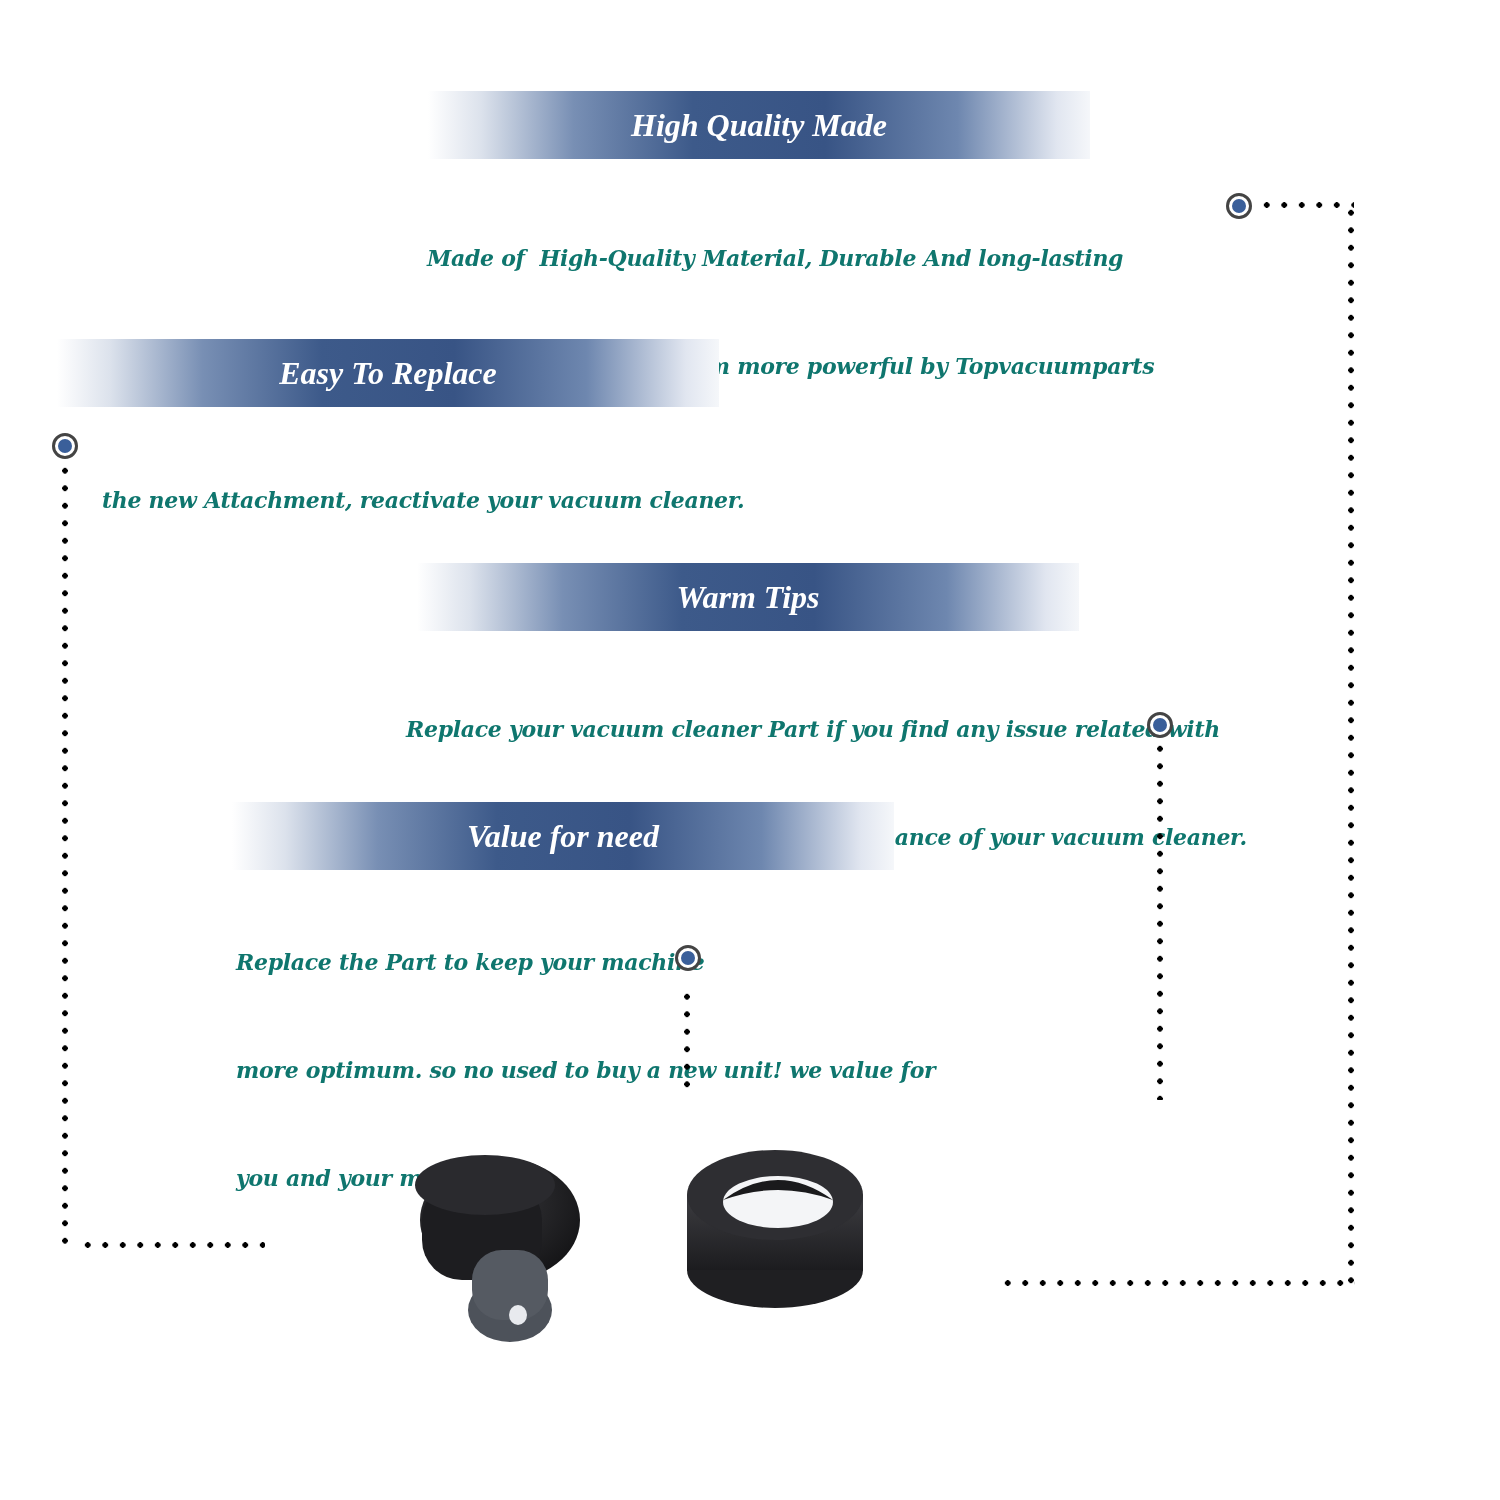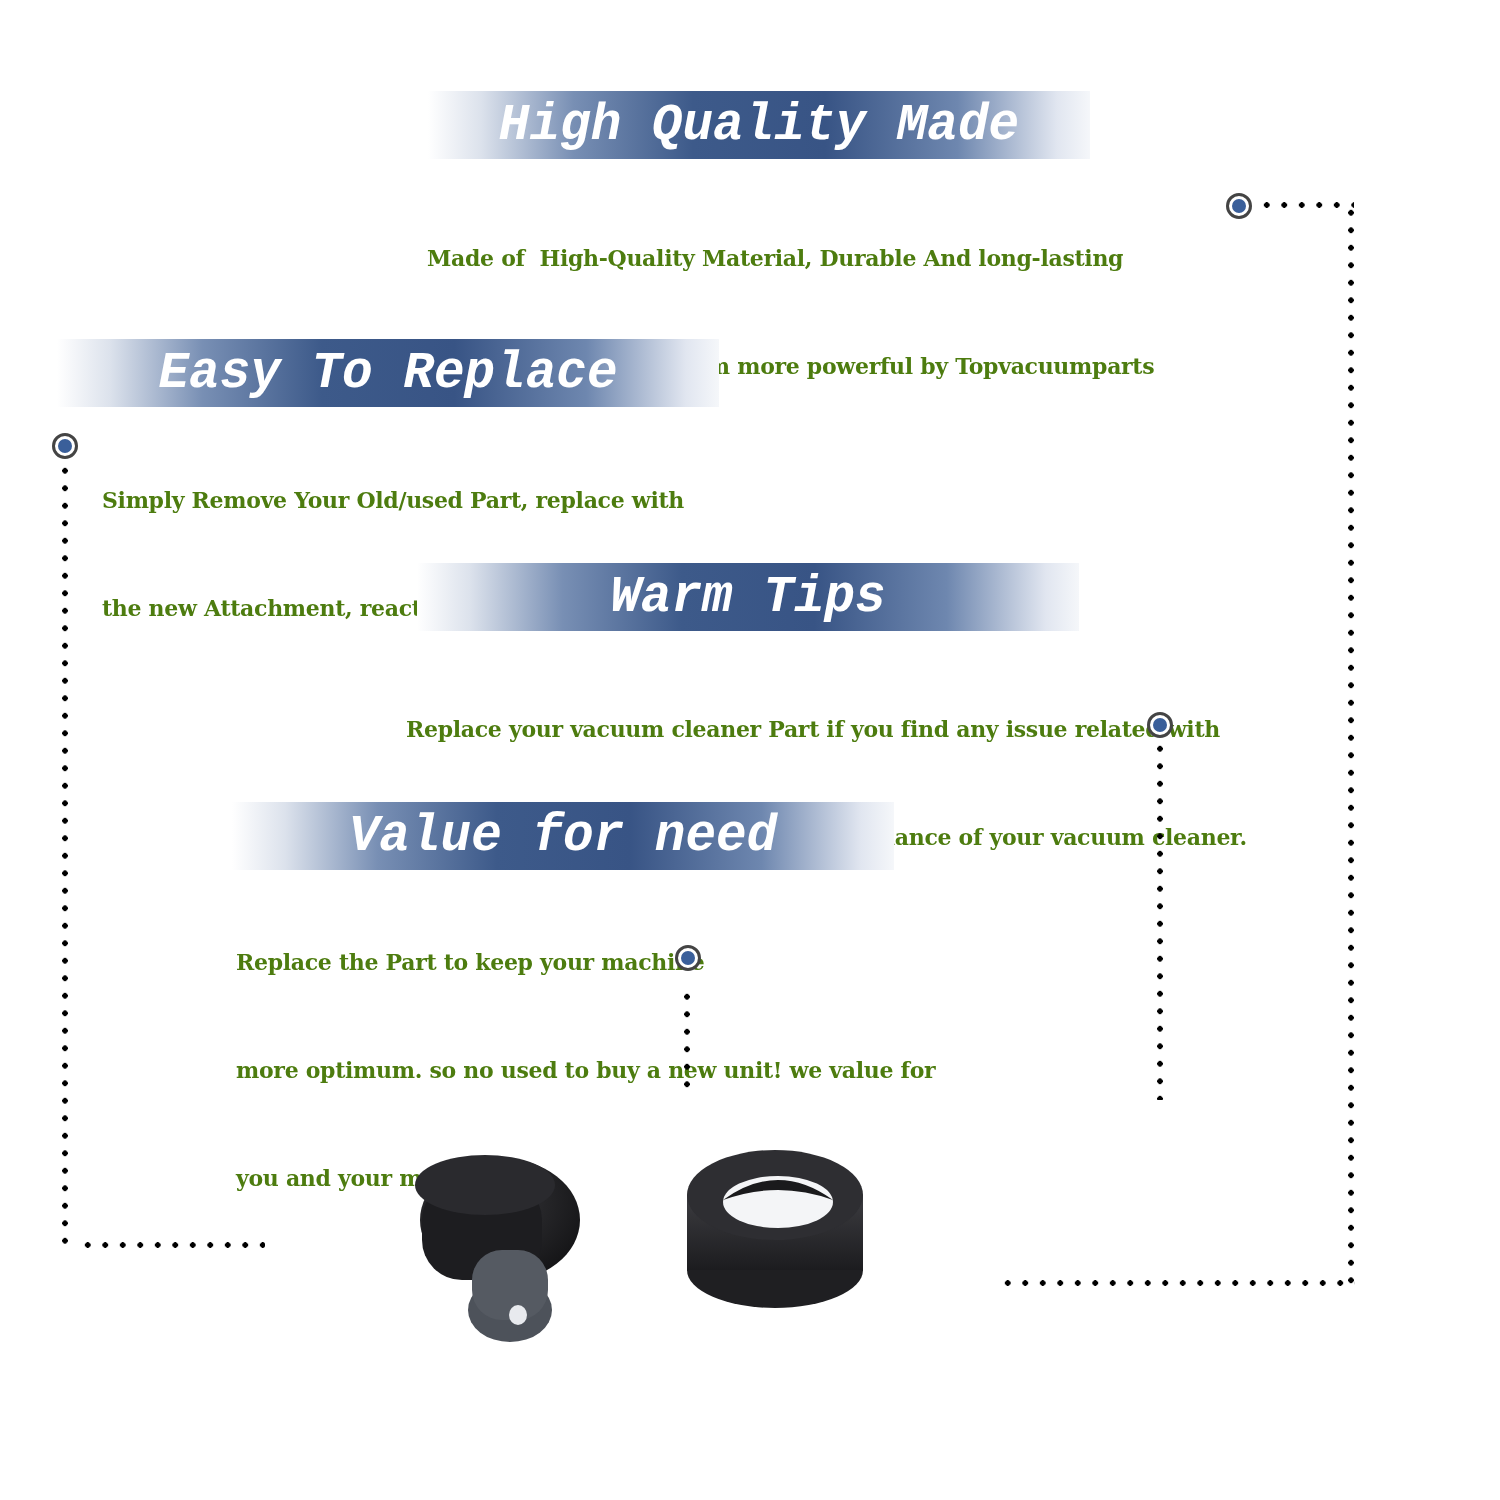--- a/index.html
+++ b/index.html
@@ -5,30 +5,31 @@
     html, body { margin: 0; padding: 0; background: #ffffff; }
     body { width: 1500px; height: 1500px; position: relative; overflow: hidden; font-family: "DejaVu Serif", serif; }
     .banner {
       position: absolute;
       height: 68px;
       background: linear-gradient(90deg, rgba(255,255,255,1) 0%, rgba(220,226,236,1) 8%, rgba(120,143,180,1) 22%, #3d5a8a 40%, #385485 60%, rgba(110,135,175,1) 80%, rgba(225,230,240,1) 95%, rgba(245,247,250,1) 100%);
       display: flex; align-items: center; justify-content: center;
     }
     .banner-title {
       color: #ffffff;
-      font-family: Liberation Mono, monospace;
+      font-family: Liberation Serif, serif;
       font-style: italic;
       font-weight: bold;
-      font-size: 51px;
+      font-size: 32px;
       letter-spacing: 0px;
     }
     .desc {
       position: absolute;
-      color: #4d7c0f;
+      color: #0f766e;
       font-family: "DejaVu Serif", serif;
+      font-style: italic;
       font-weight: bold;
       font-size: 22px;
       line-height: 36px;
       white-space: pre;
       letter-spacing: -0.3px;
     }
     .node {
       position: absolute;
       width: 26px; height: 26px;
       box-sizing: border-box;
@@ -60,21 +61,20 @@
 </div>
 <div class="desc" style="left:427px; top:168px;">
   <div>Made of  High-Quality Material, Durable And long-lasting</div>
   <div>Reliability, make vacuum more powerful by Topvacuumparts</div>
 </div>
 
 <div class="banner" style="left:57px; top:339px; width:662px;align-items:center;">
   <span class="banner-title">Easy To Replace</span>
 </div>
 <div class="desc" style="left:102px; top:410px;">
-  <div>Simply Remove Your Old/used Part, replace with</div>
   <div>the new Attachment, reactivate your vacuum cleaner.</div>
 </div>
 
 <div class="banner" style="left:417px; top:563px; width:662px;align-items:center;">
   <span class="banner-title">Warm Tips</span>
 </div>
 <div class="desc" style="left:406px; top:639px;">
   <div>Replace your vacuum cleaner Part if you find any issue related with</div>
   <div> attachment to ensure optimum performance of your vacuum cleaner.</div>
 </div>

